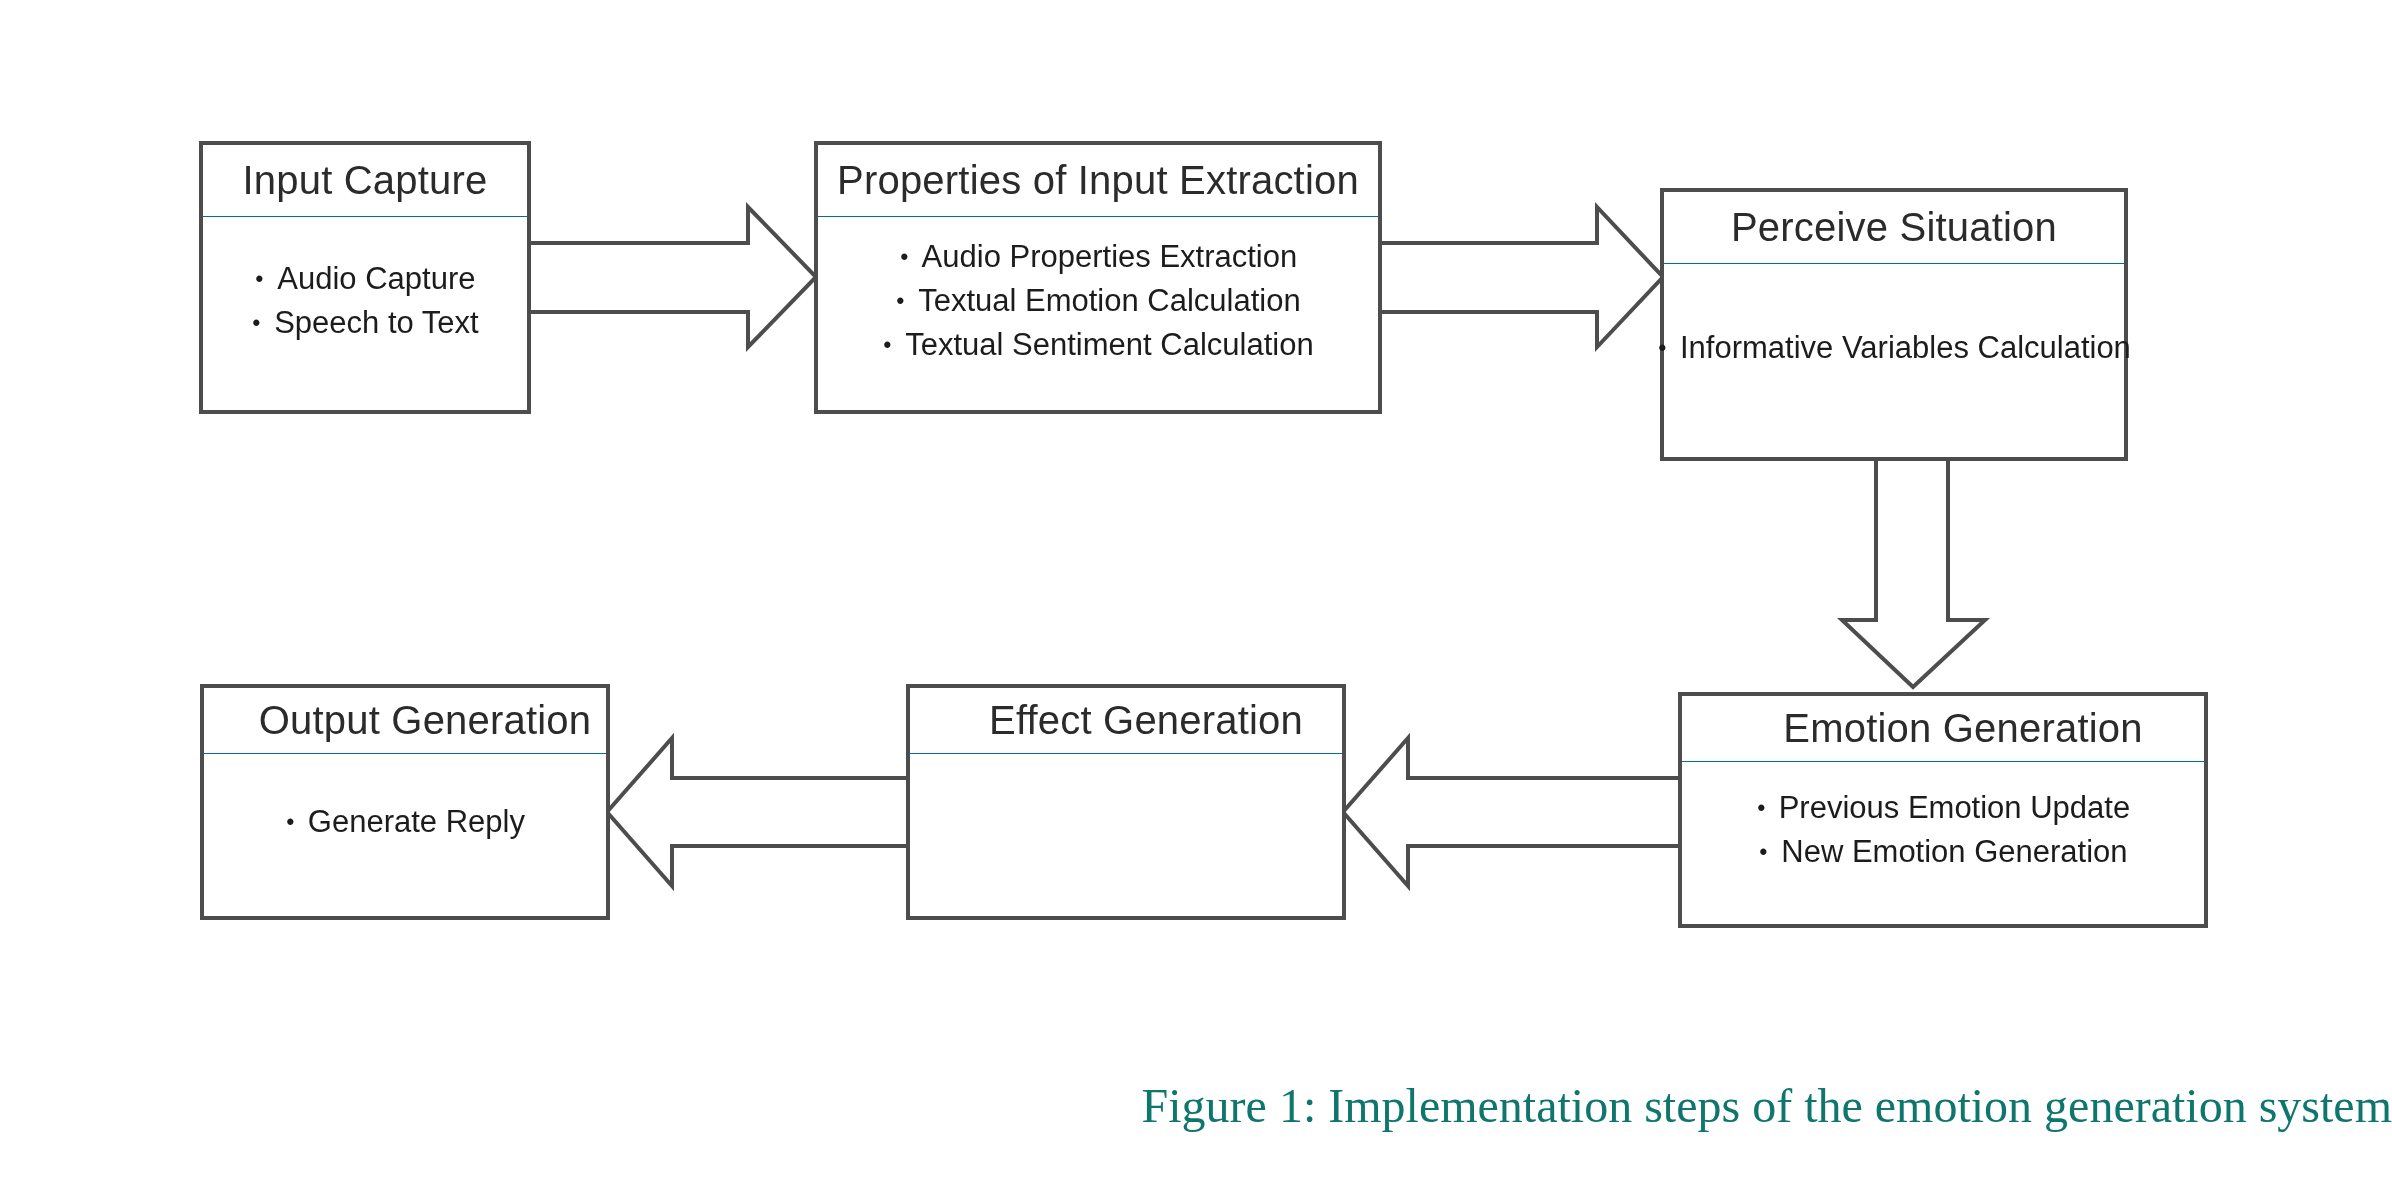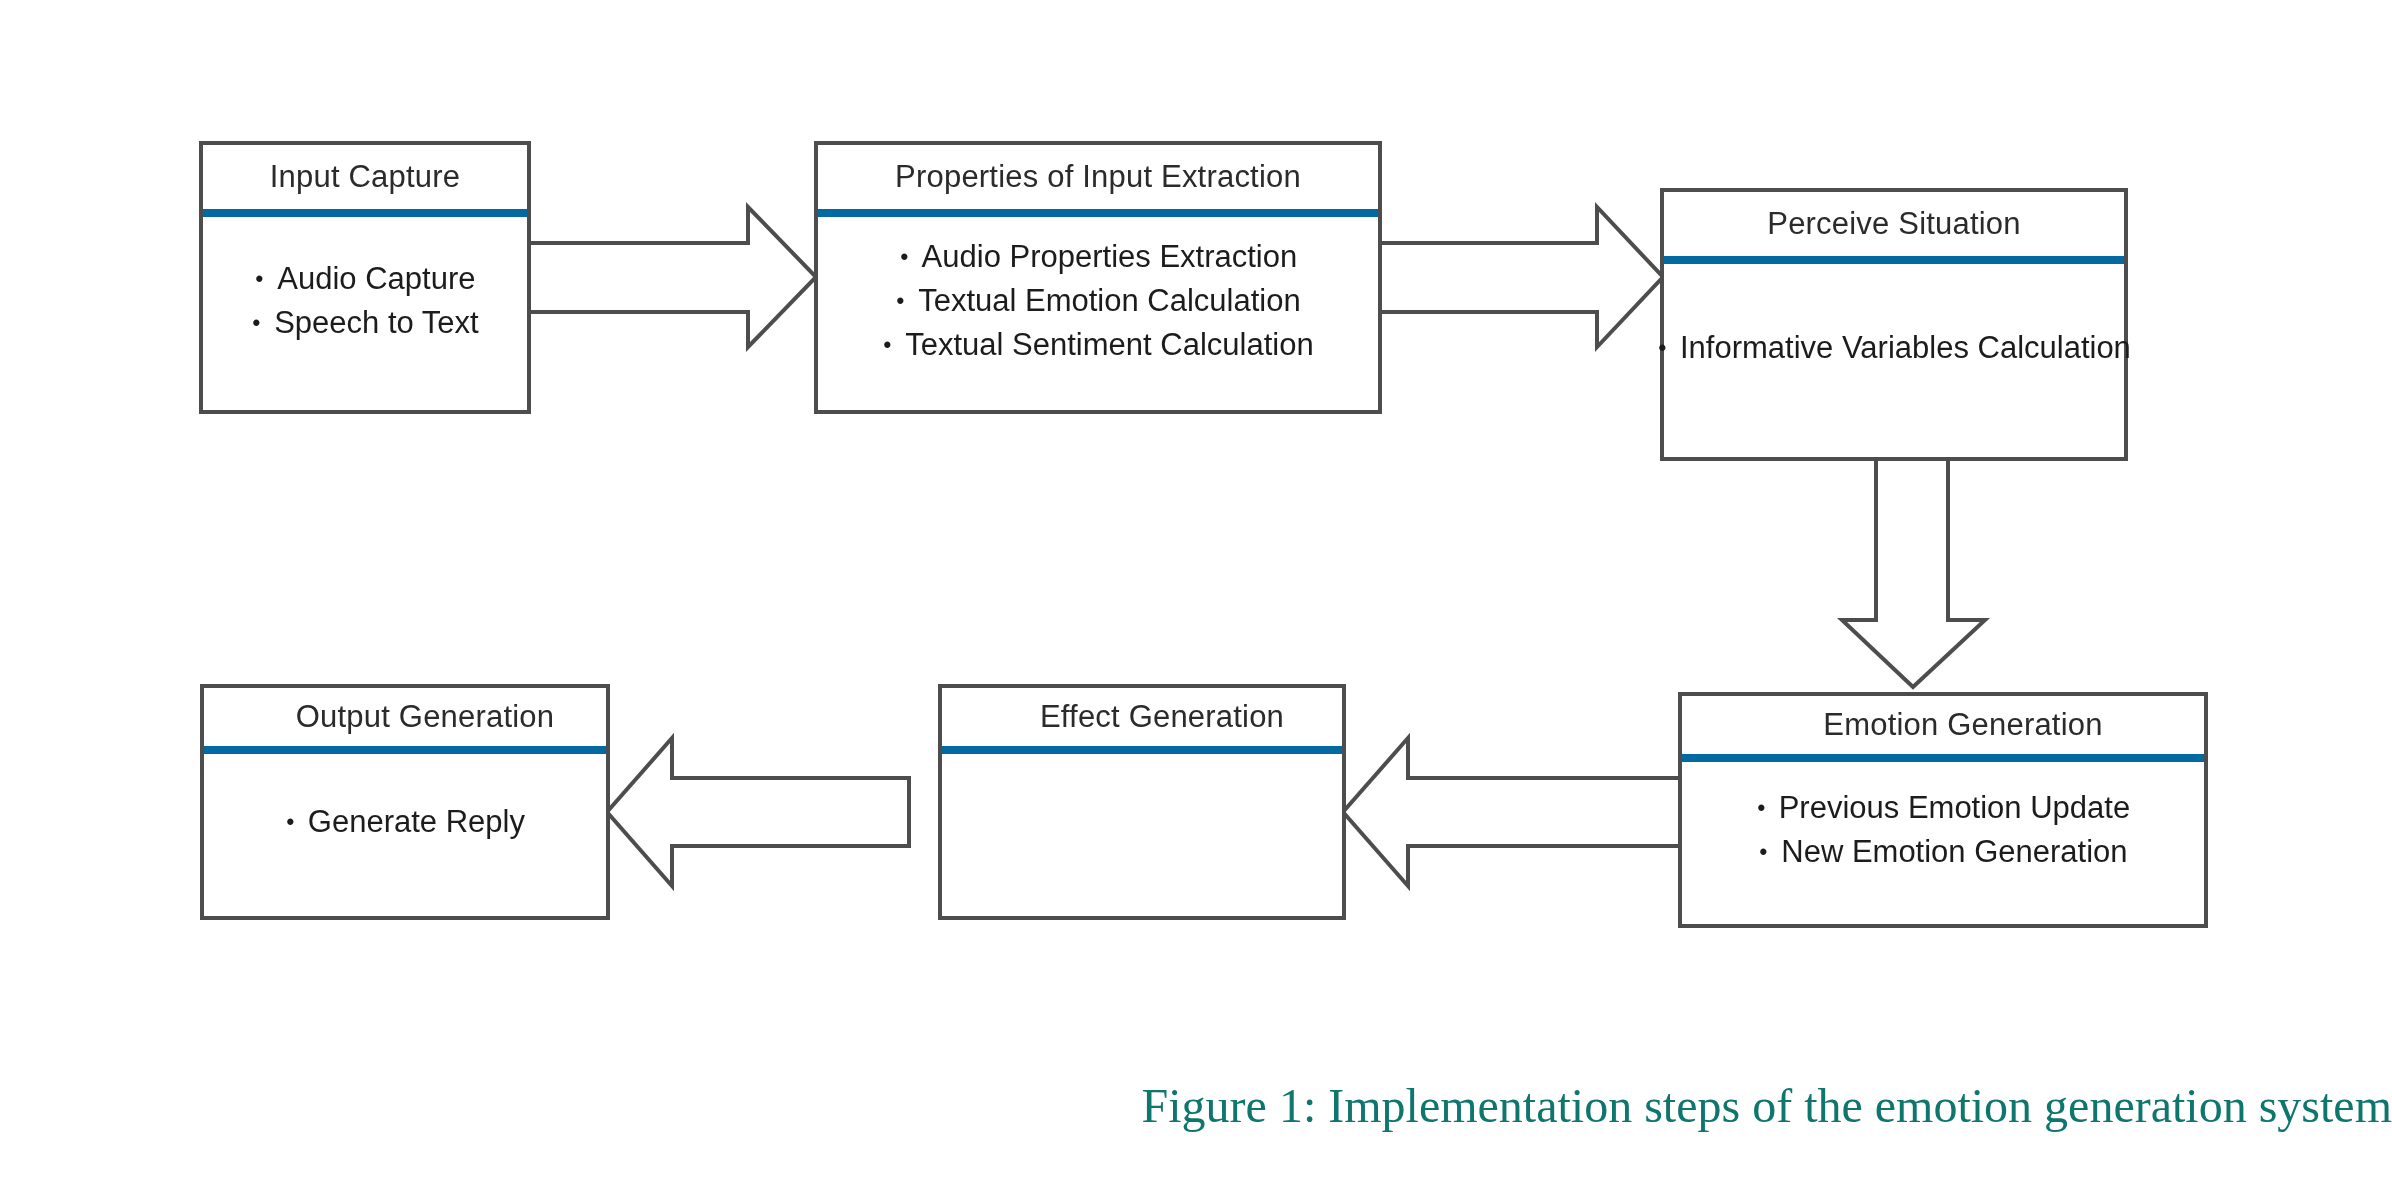--- a/index.html
+++ b/index.html
@@ -31,25 +31,25 @@
   .node {
     position: absolute;
     box-sizing: border-box;
     background: #ffffff;
     border: 4px solid #4d4d4d;
     display: flex;
     flex-direction: column;
   }
   .node-title {
     box-sizing: border-box;
-    border-bottom: 8px solid #0369a1;
+    border-bottom: 1px solid #0369a1;
     display: flex;
     align-items: center;
     justify-content: center;
-    font-size: 31px;
+    font-size: 40px;
     color: #2b2b2b;
     letter-spacing: 0.2px;
   }
   .node.top .node-title { height: 72px; }
   .node.bottom .node-title { height: 66px; padding-left: 40px; }
   .node-body {
     flex: 1;
     display: flex;
     flex-direction: column;
     align-items: center;
@@ -117,21 +117,21 @@
   </div>
 
   <div class="node bottom" style="left:1678px; top:684px; width:530px; height:236px;margin-top:8px;">
     <div class="node-title">Emotion Generation</div>
     <div class="node-body">
       <div class="bullet-line"><span class="bullet-marker">•</span><span>Previous Emotion Update</span></div>
       <div class="bullet-line"><span class="bullet-marker">•</span><span>New Emotion Generation</span></div>
     </div>
   </div>
 
-  <div class="node bottom" style="left:906px; top:684px; width:408px; height:236px;margin-left:32px;">
+  <div class="node bottom" style="left:906px; top:684px; width:440px; height:236px;">
     <div class="node-title">Effect Generation</div>
   </div>
 
   <div class="node bottom" style="left:200px; top:684px; width:410px; height:236px;">
     <div class="node-title">Output Generation</div>
     <div class="node-body">
       <div class="bullet-line"><span class="bullet-marker">•</span><span>Generate Reply</span></div>
     </div>
   </div>
 

